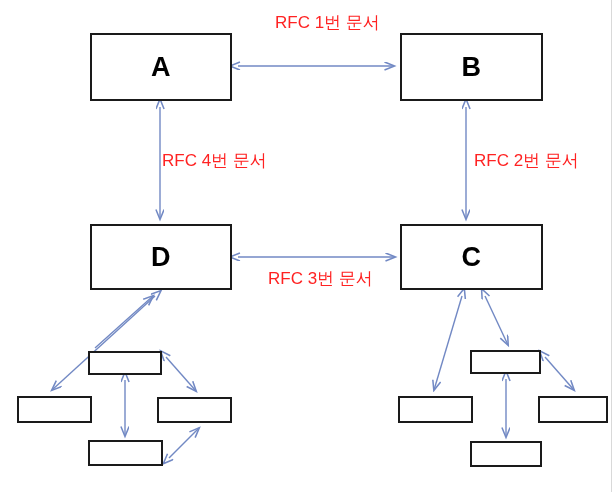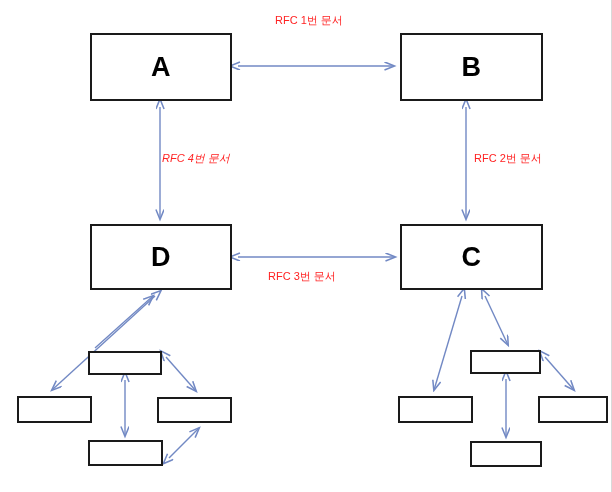--- a/index.html
+++ b/index.html
@@ -40,21 +40,21 @@
     font-weight: bold;
     letter-spacing: 0.5px;
   }
   .node.minor {
     border-width: 2px;
     font-size: 11px;
   }
   .edge-label {
     position: absolute;
     color: #ff2222;
-    font-size: 11px;
+    font-size: 17px;
     white-space: nowrap;
     z-index: 4;
     line-height: 1.1;
   }
   .right-rule {
     position: absolute;
     top: 0;
     right: 0;
     width: 1px;
     height: 492px;
@@ -150,20 +150,20 @@
   <div class="node minor" style="left:538px; top:396px; width:70px; height:27px;">
     <span></span>
   </div>
 
   <div class="node minor" style="left:470px; top:441px; width:72px; height:26px;">
     <span></span>
   </div>
 
   <div class="edge-label" style="left:275px; top:14px;">RFC 1번 문서</div>
 
-  <div class="edge-label" style="left:162px; top:152px;font-style:italic;">RFC 4번 문서</div>
+  <div class="edge-label" style="left:162px; top:152px;">RFC 4번 문서</div>
 
   <div class="edge-label" style="left:474px; top:152px;text-align:right;">RFC 2번 문서</div>
 
   <div class="edge-label" style="left:268px; top:270px;">RFC 3번 문서</div>
 
   <div class="right-rule"></div>
 </div>
 
 </body></html>

